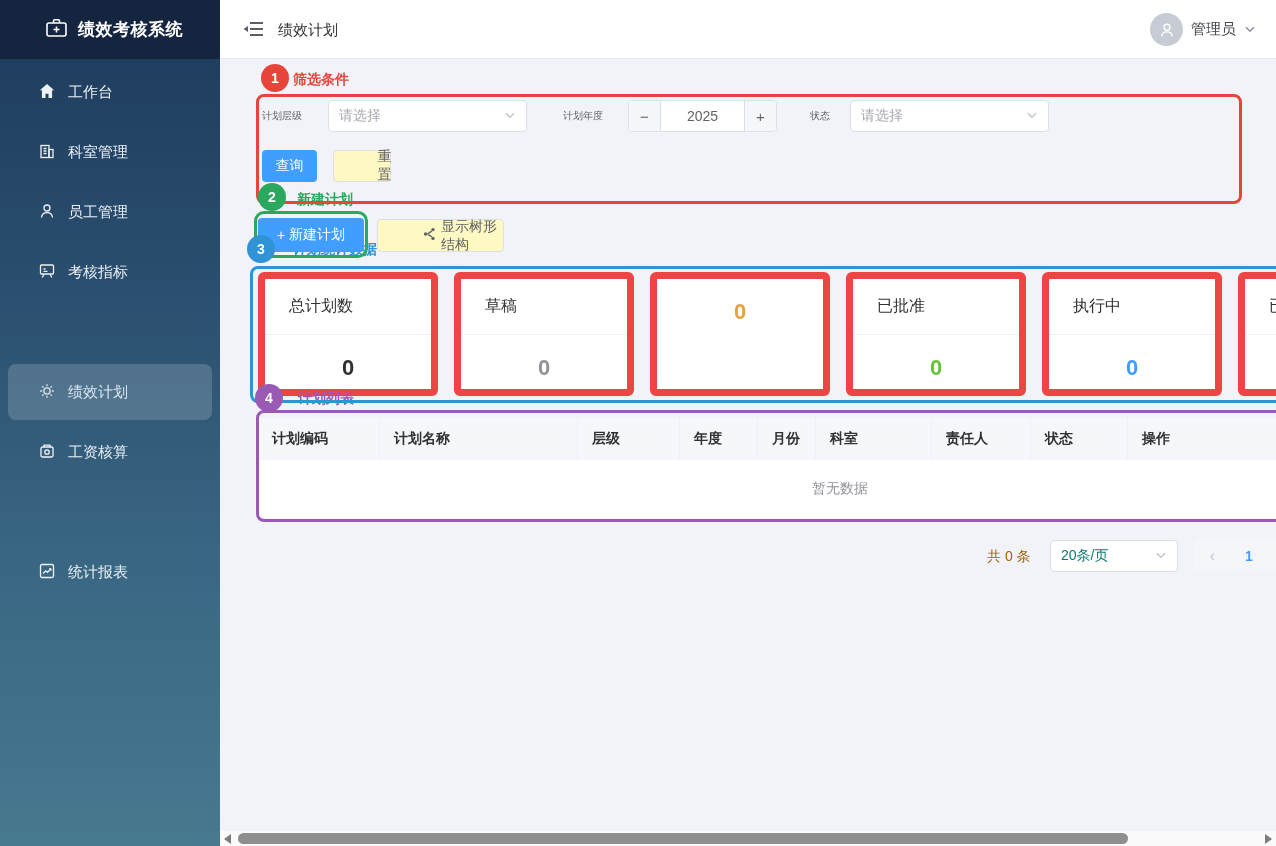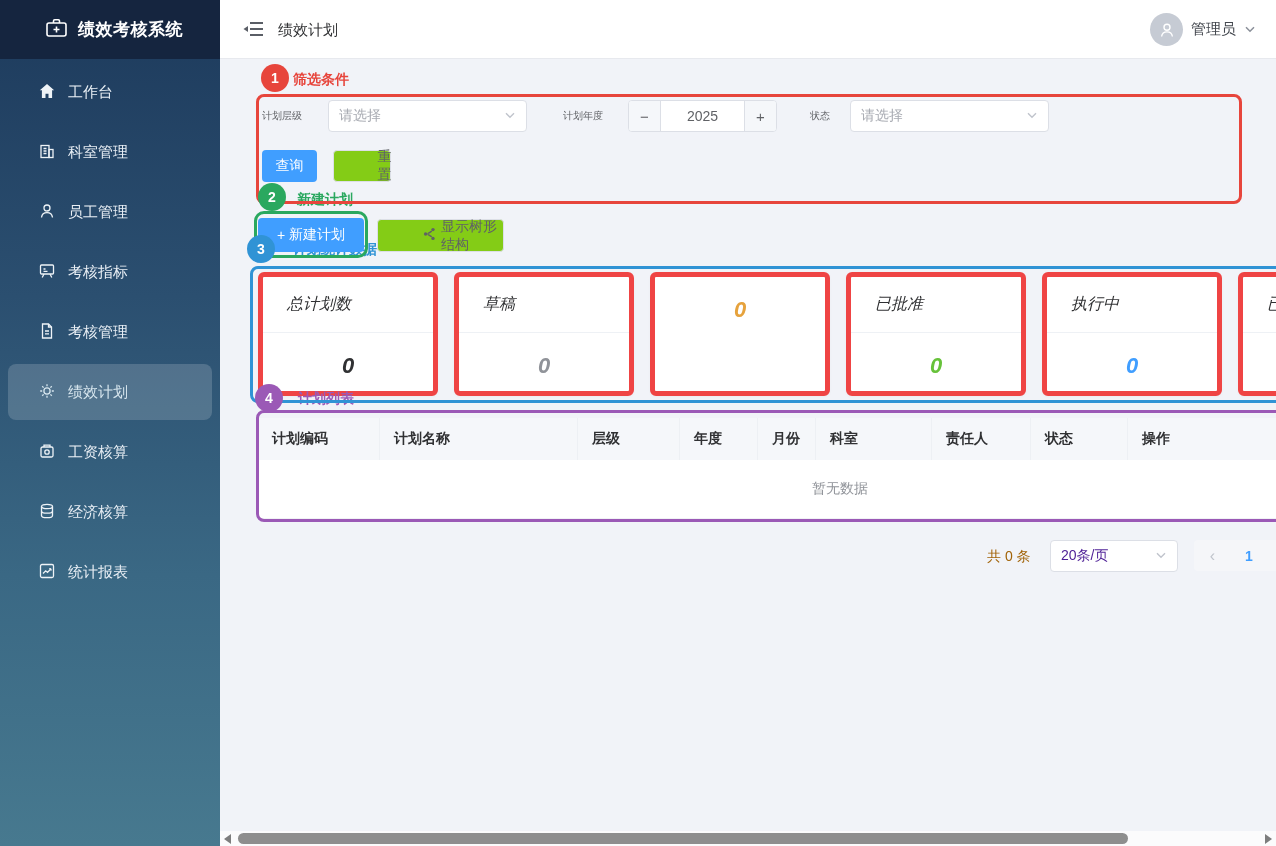--- a/index.html
+++ b/index.html
@@ -29,56 +29,56 @@
   #username { font-size:15px; color:#42464d; }
 
   
   .el-select { position:absolute; height:32px; background:#fff; border:1px solid #dcdfe6; border-radius:4px;
     display:flex; align-items:center; justify-content:space-between; padding:0 10px; cursor:pointer; }
   .el-select .ph { color:#a8abb2; font-size:14px; }
   .f-label { position:absolute; font-size:10px; color:#606266; line-height:32px; }
   .btn { position:absolute; height:32px; border-radius:4px; font-size:14px; display:flex;
     align-items:center; justify-content:center; cursor:pointer; border:1px solid transparent; }
   .btn.primary { background:#409eff; color:#fff; }
-  .btn.plain { background:#84cc16; border-color:#dcdfe6; color:#606266;padding-left:45px; }
+  .btn.plain { background:#fef9c3; border-color:#dcdfe6; color:#606266;padding-left:45px; }
 
   
   #year-stepper { position:absolute; left:628px; top:100px; width:149px; height:32px; background:#fff;
     border:1px solid #dcdfe6; border-radius:4px; display:flex; overflow:hidden; }
   #year-stepper .step { width:32px; background:#f5f7fa; color:#606266; font-size:15px; display:flex;
     align-items:center; justify-content:center; cursor:pointer; }
   #year-stepper .dec { border-right:1px solid #dcdfe6; }
   #year-stepper .inc { border-left:1px solid #dcdfe6; }
   #year-stepper .val { flex:1; display:flex; align-items:center; justify-content:center;
     font-size:14px; color:#606266; }
 
   
   .card { position:absolute; top:272px; width:180px; height:124px; background:#fff;
-    border:5px solid #ef4444; border-radius:6px; box-shadow:0 1px 3px rgba(0,0,0,.03);font-style:italic; }
+    border:7px solid #ef4444; border-radius:6px; box-shadow:0 1px 3px rgba(0,0,0,.03); }
   .card .c-head { height:56px; display:flex; align-items:center; padding-left:24px; font-size:16px;
     color:#303133; border-bottom:1px solid #eef1f5; }
   .card .c-body { height:66px; display:flex; align-items:center; justify-content:center;
     font-size:22px; font-weight:bold; }
   .card1{left:258px}.card2{left:454px}.card3{left:650px}.card4{left:846px}.card5{left:1042px}.card6{left:1238px}
 
   
   #table { position:absolute; left:258px; top:418px; width:1164px; background:#fff; font-size:14px; }
   #thead { display:flex; height:42px; background:#f5f7fa; }
   #thead .th { display:flex; align-items:center; padding-left:14px; font-weight:bold; color:#303133;
     border-right:1px solid #edf0f4; }
   #thead .th:last-child { border-right:none; }
   .col0{width:122px}.col1{width:198px}.col2{width:102px}.col3{width:78px}.col4{width:58px}
   .col5{width:116px}.col6{width:99px}.col7{width:97px}.col8{flex:1}
   #tempty { height:59px; display:flex; align-items:center; justify-content:center;
     color:#909399; border-bottom:1px solid #f0f2f5; }
 
   
   #pg-total { position:absolute; left:987px; top:548px; font-size:14px; color:#a16207; }
   #pg-size { left:1050px; top:540px; width:128px; }
-  #pg-size .ph { color:#4c1d95; }
+  #pg-size .ph { color:#0f766e; }
   #pager { position:absolute; left:1194px; top:540px; width:110px; height:31px; background:#f5f6f9;
     border-radius:4px; display:flex; align-items:center; justify-content:space-around; }
   #pager .pg-btn { color:#c0c4cc; font-size:16px; cursor:pointer; width:28px; text-align:center; }
   #pager .pg-cur { color:#409eff; font-size:14px; font-weight:bold; cursor:pointer; width:28px; text-align:center; }
 
   
   #hscroll { position:absolute; left:220px; top:831px; width:1056px; height:15px; background:#fbfbfc; }
   #hs-left { position:absolute; left:4px; top:3px; width:0; height:0;
     border-top:5px solid transparent; border-bottom:5px solid transparent; border-right:7px solid #7d7d7d; cursor:pointer; }
   #hs-right { position:absolute; right:4px; top:3px; width:0; height:0;
@@ -147,29 +147,20 @@
     <div class="side-item" style="top:242px">
       <span>
         <svg width="18" height="18" viewBox="0 0 18 18" fill="none" stroke="#eef3f7" stroke-width="1.3">
           <rect x="2.5" y="3" width="13" height="9" rx="1"></rect>
           <path d="M6 12l-1.8 3.5M12 12l1.8 3.5M5.5 7h2M5.5 9.3h4"></path>
         </svg>
       </span>
       <span>考核指标</span>
     </div>
 
-    <div class="side-item" style="top:302px">
-      <span>
-        <svg width="18" height="18" viewBox="0 0 18 18" fill="none" stroke="#eef3f7" stroke-width="1.3">
-          <path d="M4.5 2h6l3 3v11h-9z"></path>
-            <path d="M10.5 2v3h3M7 9h4M7 11.8h4"></path>
-        </svg>
-      </span>
-      <span>考核管理</span>
-    </div>
 
     <div class="side-item selected" style="top:364px">
       <span>
         <svg width="18" height="18" viewBox="0 0 18 18" fill="none" stroke="#d7e6ee" stroke-width="1.3">
           <circle cx="9" cy="9" r="3.1"></circle>
           <path d="M9 2.2v2M9 13.8v2M2.2 9h2M13.8 9h2M4.2 4.2l1.4 1.4M12.4 12.4l1.4 1.4M13.8 4.2l-1.4 1.4M5.6 12.4l-1.4 1.4"></path>
         </svg>
       </span>
       <span>绩效计划</span>
     </div>
@@ -178,30 +169,20 @@
       <span>
         <svg width="18" height="18" viewBox="0 0 18 18" fill="none" stroke="#eef3f7" stroke-width="1.3">
           <rect x="3" y="5" width="12" height="10" rx="1.5"></rect>
             <path d="M6 5V3.2h6V5"></path>
             <circle cx="9" cy="10" r="2.2"></circle>
         </svg>
       </span>
       <span>工资核算</span>
     </div>
 
-    <div class="side-item" style="top:482px">
-      <span>
-        <svg width="18" height="18" viewBox="0 0 18 18" fill="none" stroke="#eef3f7" stroke-width="1.3">
-          <ellipse cx="9" cy="4.5" rx="5.5" ry="2.2"></ellipse>
-          <path d="M3.5 4.5v9c0 1.2 2.5 2.2 5.5 2.2s5.5-1 5.5-2.2v-9"></path>
-          <path d="M3.5 9c0 1.2 2.5 2.2 5.5 2.2s5.5-1 5.5-2.2"></path>
-        </svg>
-      </span>
-      <span>经济核算</span>
-    </div>
 
     <div class="side-item" style="top:542px">
       <span>
         <svg width="18" height="18" viewBox="0 0 18 18" fill="none" stroke="#eef3f7" stroke-width="1.3">
           <rect x="2.5" y="2.5" width="13" height="13" rx="1.5"></rect>
           <path d="M5 11.5l2.7-2.7 1.8 1.6 3.5-3.6"></path>
             <path d="M13 6.8v2M13 6.8h-2" stroke-width="1.1"></path>
         </svg>
       </span>
       <span>统计报表</span>

